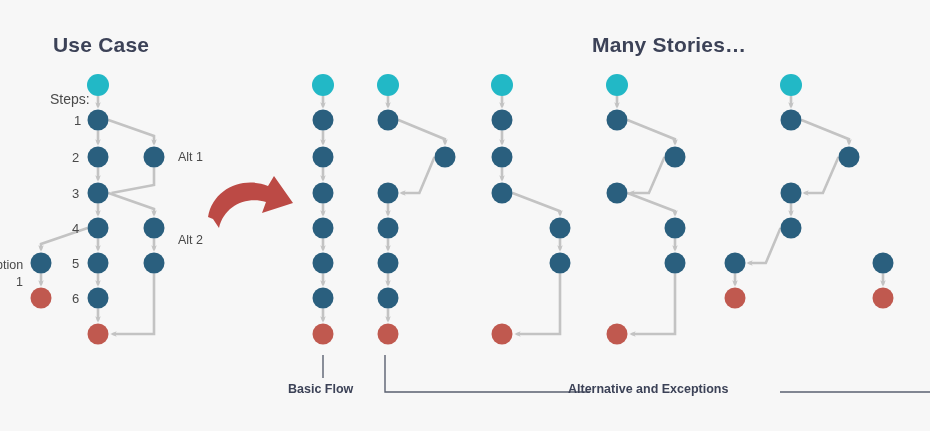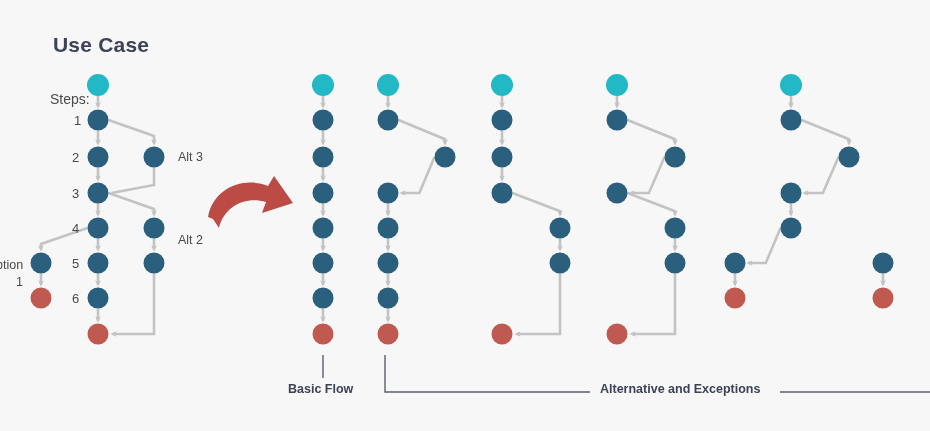--- a/index.html
+++ b/index.html
@@ -24,21 +24,21 @@
   #title-use-case{left:53px;top:33px;}
   #title-many-stories{left:592px;top:33px;}
   .caption{
     position:absolute;
     font-size:12.5px;
     font-weight:bold;
     color:#3c4257;
     white-space:nowrap;
   }
   #cap-basic-flow{left:288px;top:382px;}
-  #cap-alt-exc{left:600px;top:382px;}
+  #cap-alt-exc{left:568px;top:382px;}
   .node-label{
     position:absolute;
     font-size:13px;
     color:#4a4a4a;
     white-space:nowrap;
   }
   .steps-label{font-size:14px;}
   .small-label{font-size:12.5px;}
 </style>
 </head>
@@ -170,31 +170,32 @@
     </g>
 
     <g stroke="#5a6070" stroke-width="1.4" fill="none">
       <line x1="323" y1="355" x2="323" y2="378"></line>
       <polyline points="385,355 385,392 590,392"></polyline>
       <line x1="780" y1="392" x2="930" y2="392"></line>
     </g>
   </svg>
 
   <div class="title" id="title-use-case">Use Case</div>
+  <div class="title" id="title-many-stories">Many Stories…</div>
 
   <div class="caption" id="cap-basic-flow">Basic Flow</div>
   <div class="caption" id="cap-alt-exc">Alternative and Exceptions</div>
 
   <div class="node-label steps-label" style="left:50px;top:91px;">Steps:</div>
   <div class="node-label" style="left:74px;top:113px;">1</div>
   <div class="node-label" style="left:72px;top:150px;">2</div>
   <div class="node-label" style="left:72px;top:186px;">3</div>
   <div class="node-label" style="left:72px;top:221px;">4</div>
   <div class="node-label" style="left:72px;top:256px;">5</div>
   <div class="node-label" style="left:72px;top:291px;">6</div>
 
-  <div class="node-label small-label" style="left:178px;top:150px;">Alt 3</div>
+  <div class="node-label small-label" style="left:178px;top:150px;">Alt 1</div>
   <div class="node-label small-label" style="left:178px;top:233px;text-align:right;">Alt 2</div>
 
   <div class="node-label small-label" style="left:-4px;top:258px;">ption</div>
   <div class="node-label small-label" style="left:16px;top:275px;">1</div>
 
 </div>
 
 </body></html>

